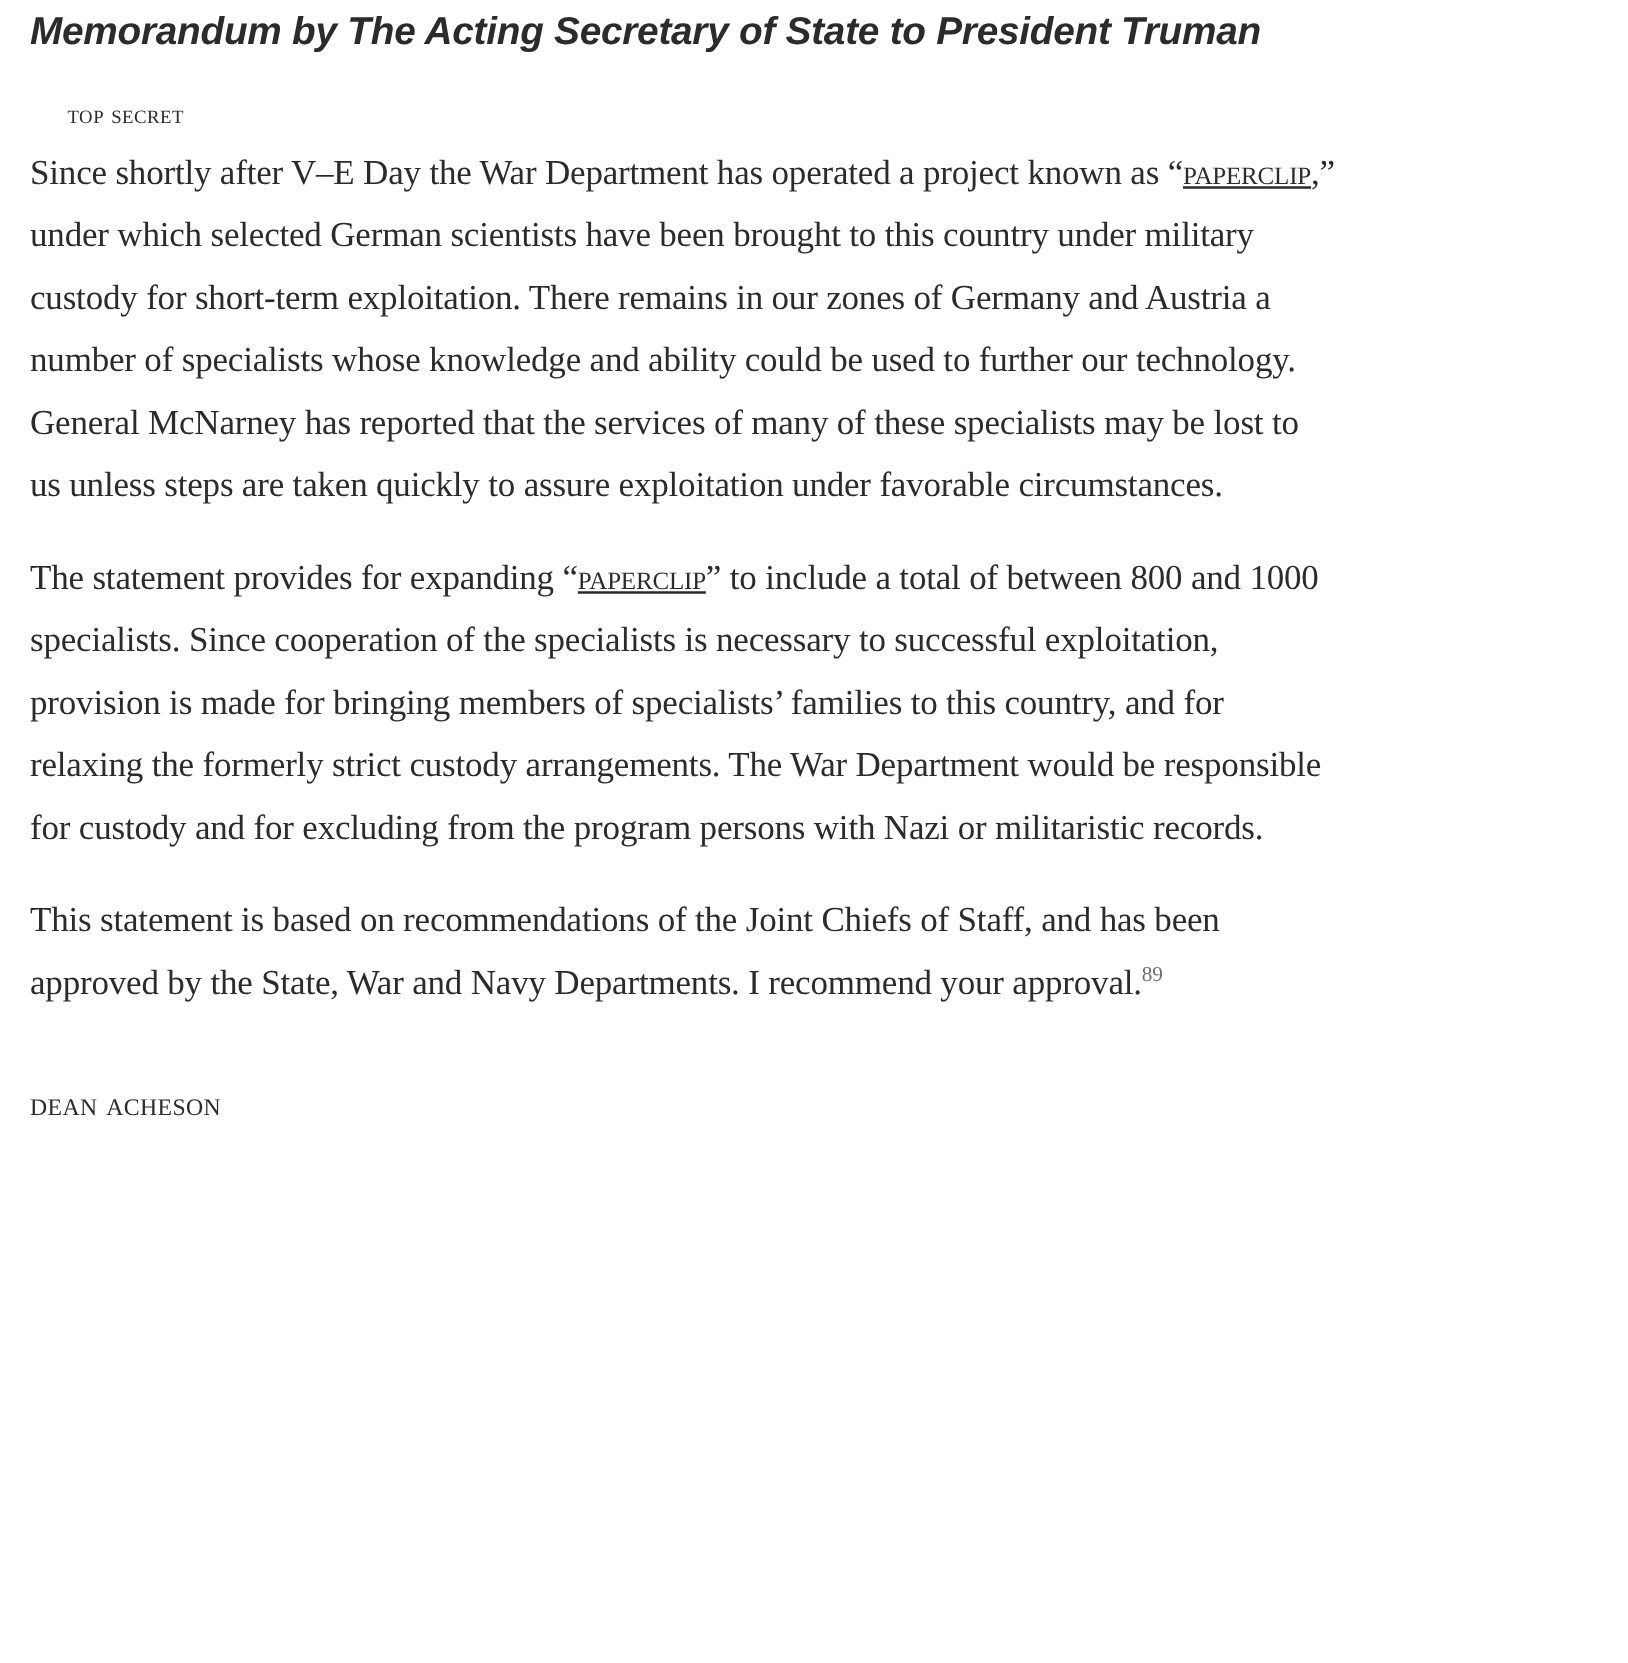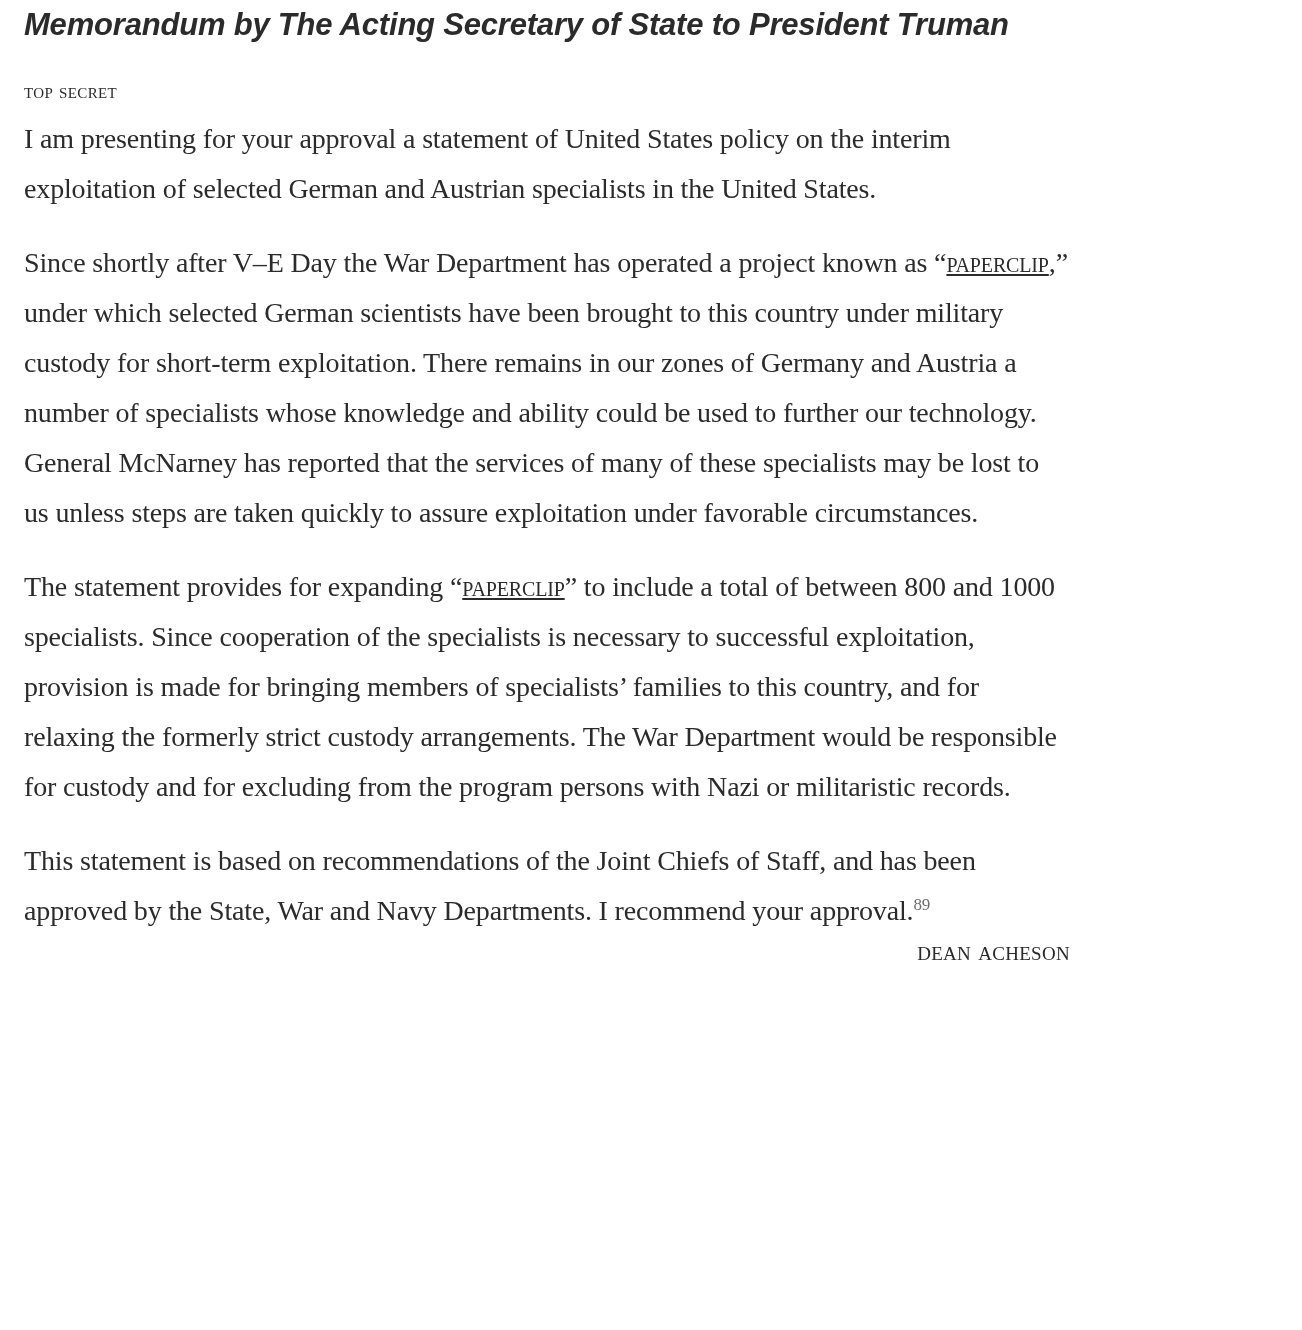--- a/index.html
+++ b/index.html
@@ -29,20 +29,21 @@
     color: #2b2b2b;
     margin: 6px 0 0 0;
     padding: 0;
   }
   .meta-row {
     display: flex;
     align-items: baseline;
     justify-content: space-between;
     margin-top: 34px;
     margin-bottom: 10px;
+    margin-left: 30px;
   }
   .classification {
     font-size: 21px;
     font-variant: small-caps;
     text-transform: lowercase;
     letter-spacing: 0.4px;
     color: #2b2b2b;
     white-space: nowrap;
   }
   .dateline {
@@ -73,21 +74,21 @@
   }
   .footnote-ref {
     font-size: 17px;
     vertical-align: super;
     line-height: 0;
     color: #6d6d6d;
     text-decoration: none;
     cursor: pointer;
   }
   .signature-row {
-    text-align: right;
+    margin-top: 56px;
   }
   .signature {
     font-size: 27px;
     font-variant: small-caps;
     text-transform: lowercase;
     letter-spacing: 0.3px;
     color: #2b2b2b;
   }
 </style>
 </head>
@@ -95,21 +96,20 @@
 
 <div class="page">
 
   <h1 class="doc-title">Memorandum by The Acting Secretary of State to President Truman</h1>
 
   <div class="meta-row">
     <span class="classification">TOP SECRET</span>
   </div>
 
   <div id="body-container">
-      <p class="body-par">I am presenting for your approval a statement of United States policy on the interim exploitation of selected German and Austrian specialists in the United States.</p>
       <p class="body-par">Since shortly after V–E Day the War Department has operated a project known as “<span class="sc">Paperclip</span>,” under which selected German scientists have been brought to this country under military custody for short-term exploitation. There remains in our zones of Germany and Austria a number of specialists whose knowledge and ability could be used to further our technology. General McNarney has reported that the services of many of these specialists may be lost to us unless steps are taken quickly to assure exploitation under favorable circumstances.</p>
       <p class="body-par">The statement provides for expanding “<span class="sc">Paperclip</span>” to include a total of between 800 and 1000 specialists. Since cooperation of the specialists is necessary to successful exploitation, provision is made for bringing members of specialists’ families to this country, and for relaxing the formerly strict custody arrangements. The War Department would be responsible for custody and for excluding from the program persons with Nazi or militaristic records.</p>
       <p class="body-par">This statement is based on recommendations of the Joint Chiefs of Staff, and has been approved by the State, War and Navy Departments. I recommend your approval.<a class="footnote-ref" href="#">89</a></p>
     </div>
 
   <div class="signature-row">
     <span class="signature">Dean Acheson</span>
   </div>
 
 </div>

